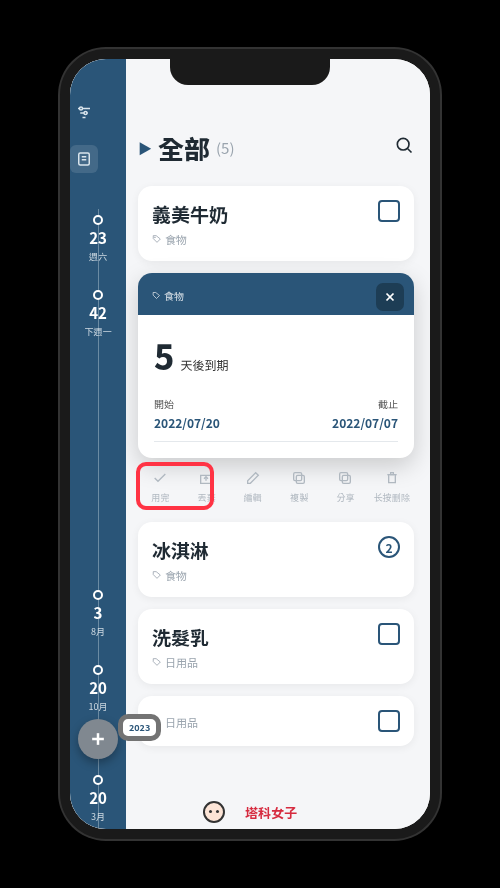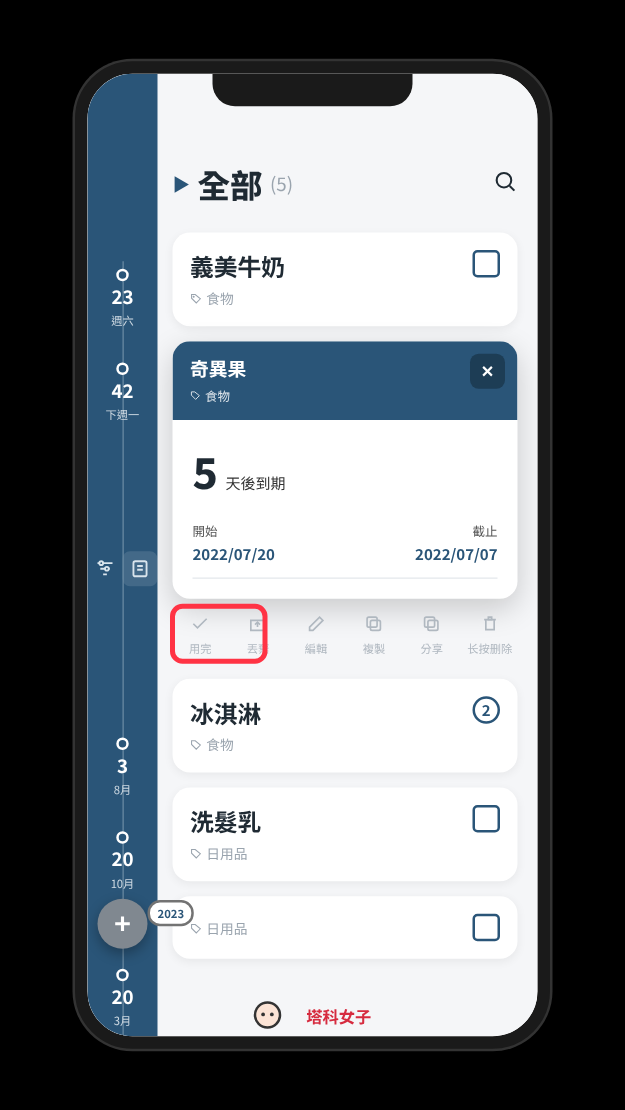--- a/index.html
+++ b/index.html
@@ -37,22 +37,21 @@
   .screen {
     position: absolute;
     inset: 0;
     display: flex;
     background: #f5f6f8;
   }
   .sidebar {
     width: 56px;
     background: #2a5578;
     display: flex;
-    flex-direction: row;
-    align-items: center;
+    flex-direction: column;
     padding-top: 40px;
     position: relative;
   }
   .sidebar-icon {
     width: 28px;
     height: 28px;
     margin-bottom: 18px;
     display: flex;
     align-items: center;
     justify-content: center;
@@ -81,21 +80,21 @@
   .tl-sub { color:#cdd9e2; font-size:9px; margin-top:2px; }
   .fab {
     position:absolute; bottom:70px; left:50%; transform:translateX(-50%);
     width:40px;height:40px;border-radius:50%;background:#808890;
     display:flex;align-items:center;justify-content:center;color:#fff;
     font-size:24px;box-shadow:0 4px 10px rgba(0,0,0,.3);
   }
   .year-pill {
     position:absolute; bottom:88px; left:48px;
     background:#fff;color:#2a5578;font-size:9px;font-weight:700;
-    padding:2px 6px;border-radius:10px;border:2px solid #737373;
+    padding:2px 6px;border-radius:10px;border:5px solid #737373;
     z-index:5;
   }
   .main { flex:1; padding: 70px 16px 0 12px; overflow:hidden; position:relative; }
   .header { display:flex; align-items:center; margin-bottom:20px; }
   .header .tri { color:#2a5578; font-size:14px; margin-right:6px; }
   .header h1 { font-size:26px; font-weight:800; color:#1f2a33; }
   .header .count { color:#9aa4ae; font-size:15px; margin-left:6px; }
   .header .search { margin-left:auto; color:#1f2a33; }
   .card {
     background:#fff;border-radius:14px;padding:14px 14px;
@@ -239,21 +238,20 @@
                 <circle cx="7" cy="8" r="1"></circle>
               </svg>
             <span>食物</span>
           </div>
         </div>
         <div class="chk"></div>
       </div>
 
       <div class="expanded">
         <div class="exp-head">
-          <div class="t">奇異果</div>
           <div class="s">
             <svg width="9" height="9" viewBox="0 0 24 24" fill="none" stroke="currentColor" stroke-width="2">
                 <path d="M20 12l-8 8-9-9V4h7l10 8z"></path>
               </svg>
             <span>食物</span>
           </div>
           <div class="exp-close">
             <svg width="14" height="14" viewBox="0 0 24 24" stroke="#fff" stroke-width="3">
                 <line x1="6" y1="6" x2="18" y2="18"></line>
                 <line x1="6" y1="18" x2="18" y2="6"></line>

